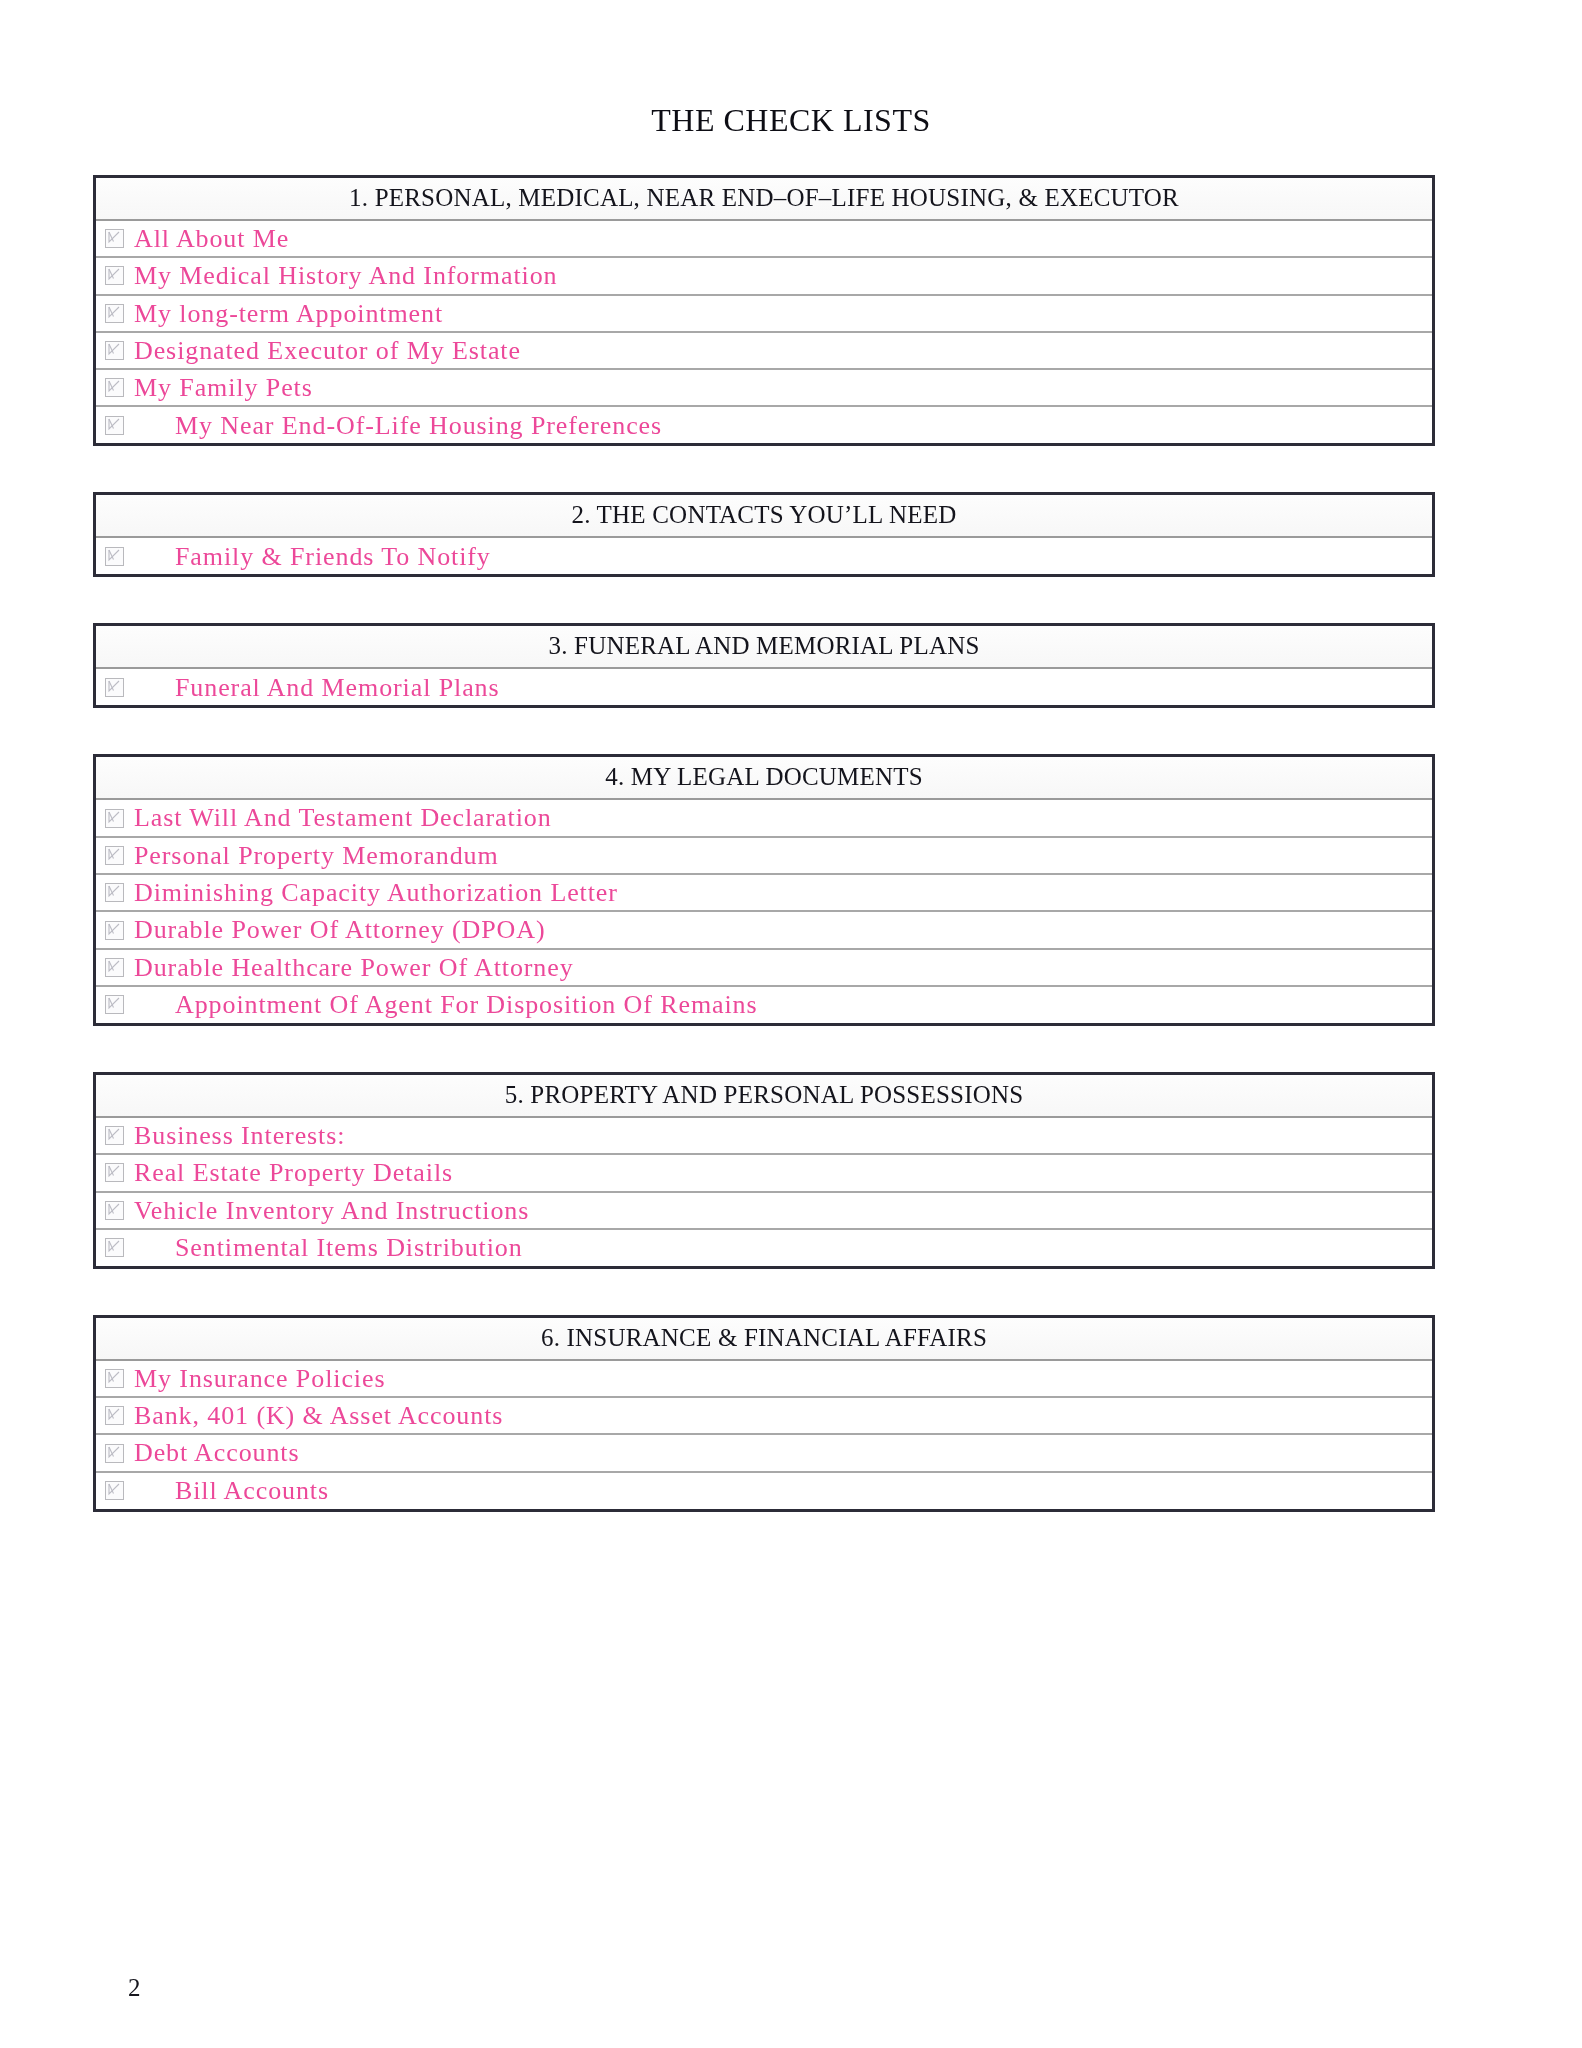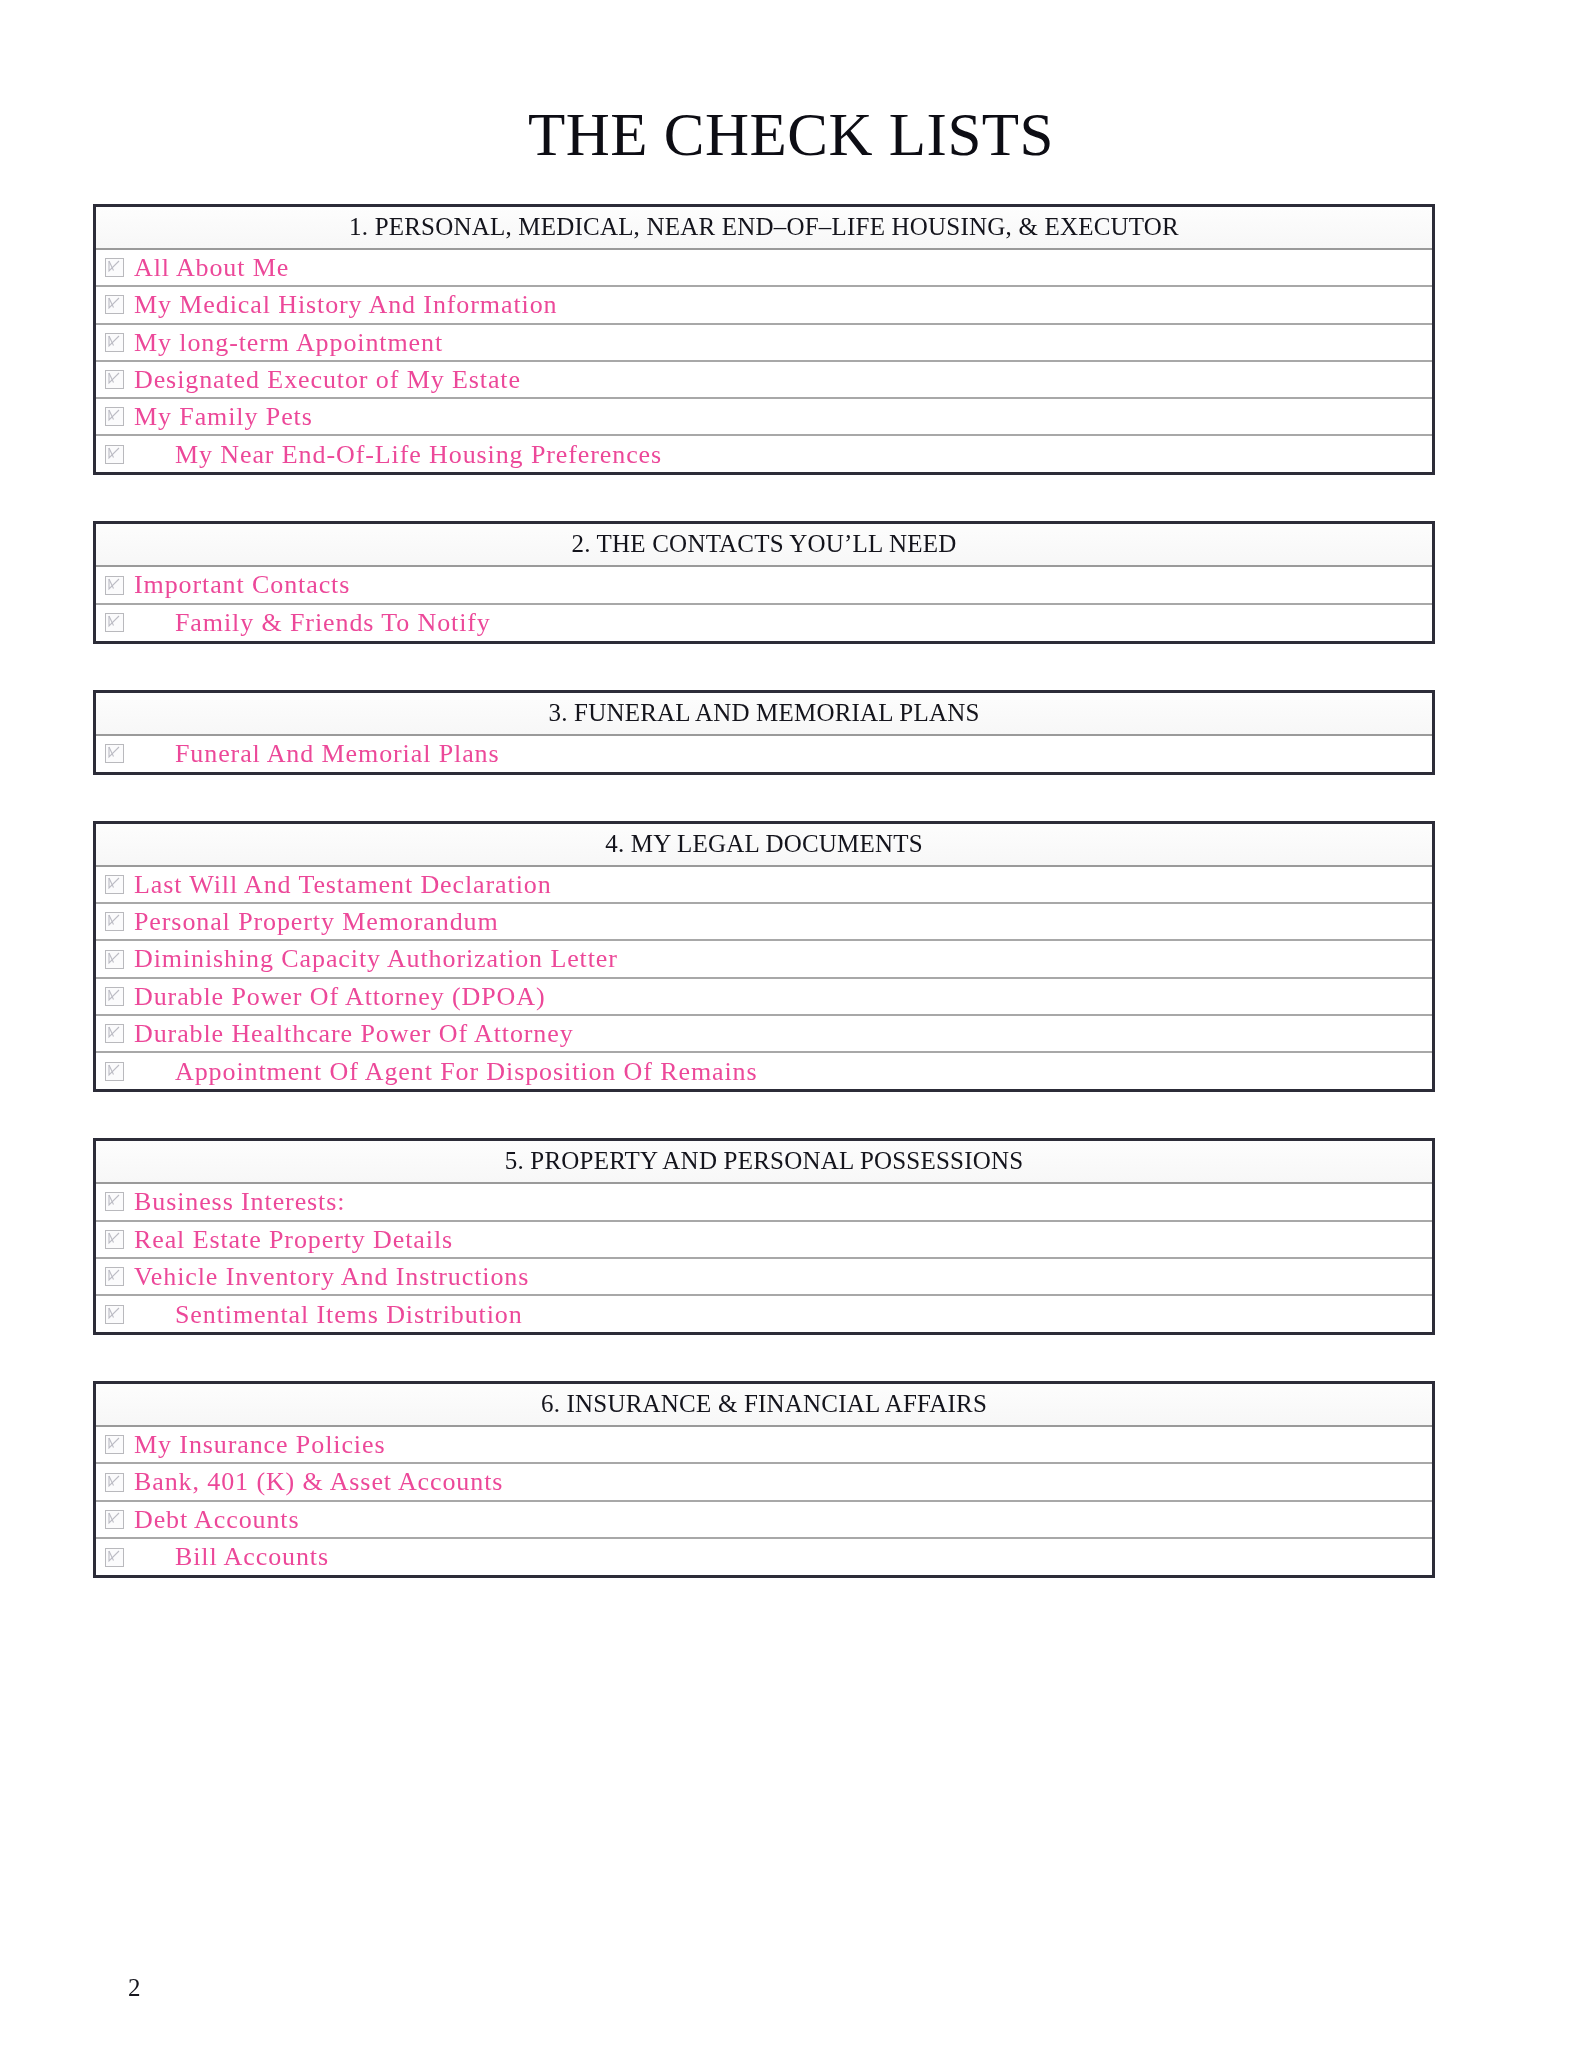--- a/index.html
+++ b/index.html
@@ -21,21 +21,21 @@
     width: 1582px;
     height: 2048px;
     box-sizing: border-box;
     padding: 0;
   }
 
   
   .doc-title {
     text-align: center;
     font-family: "Liberation Serif", "DejaVu Serif", serif;
-    font-size: 61px;
+    font-size: 32px;
     letter-spacing: 0.5px;
     color: #0d0d14;
     margin: 0;
     padding-top: 104px;
     font-weight: normal;
     line-height: 1;
   }
 
   
   .sections {
@@ -193,29 +193,20 @@
       <div class="section">
         <div class="section-header">2. THE CONTACTS YOU’LL NEED</div>
         <div class="section-items">
           <div class="item-row">
             <span class="checkbox">
               <svg viewBox="0 0 13 14" xmlns="http://www.w3.org/2000/svg">
                 <path d="M1 1 L1 11 L11 1" fill="none" stroke="#bcbcc4" stroke-width="1.1"></path>
                 <path d="M1 1 L5.5 10.5" fill="none" stroke="#bcbcc4" stroke-width="1.1"></path>
               </svg>
             </span>
-            <span class="item-label">Important Contacts</span>
-          </div>
-          <div class="item-row">
-            <span class="checkbox">
-              <svg viewBox="0 0 13 14" xmlns="http://www.w3.org/2000/svg">
-                <path d="M1 1 L1 11 L11 1" fill="none" stroke="#bcbcc4" stroke-width="1.1"></path>
-                <path d="M1 1 L5.5 10.5" fill="none" stroke="#bcbcc4" stroke-width="1.1"></path>
-              </svg>
-            </span>
             <span class="item-label">Family &amp; Friends To Notify</span>
           </div>
         </div>
       </div>
       <div class="section">
         <div class="section-header">3. FUNERAL AND MEMORIAL PLANS</div>
         <div class="section-items">
           <div class="item-row">
             <span class="checkbox">
               <svg viewBox="0 0 13 14" xmlns="http://www.w3.org/2000/svg">

